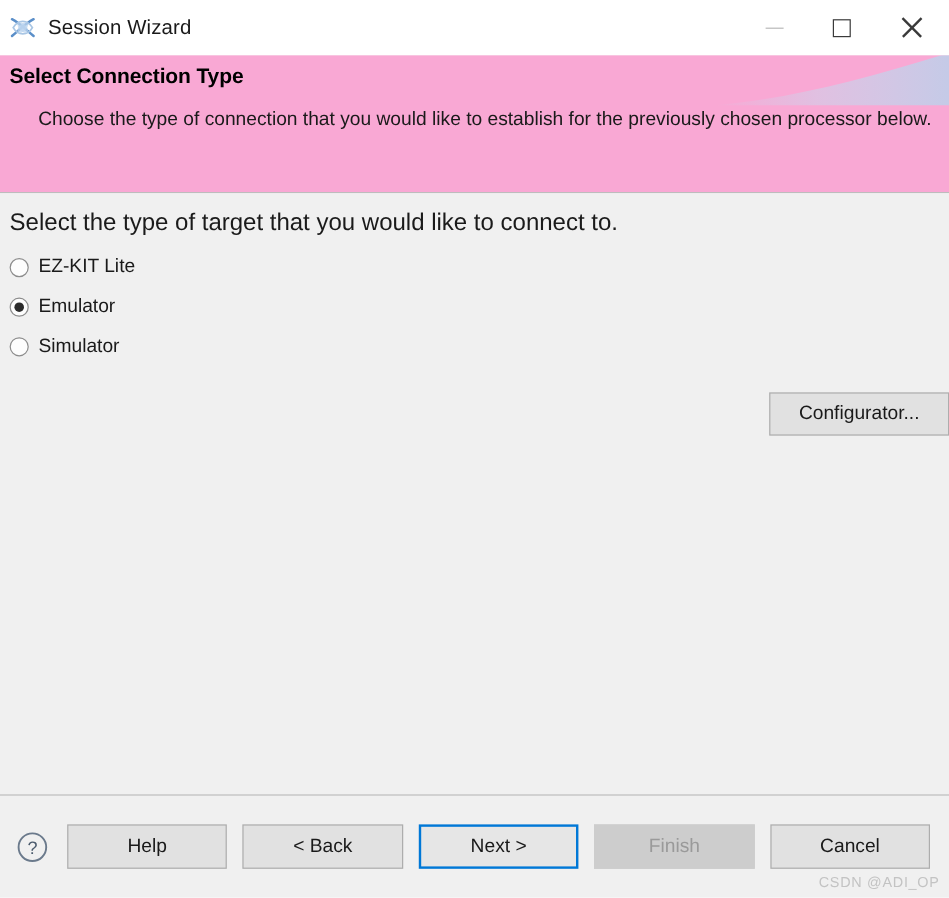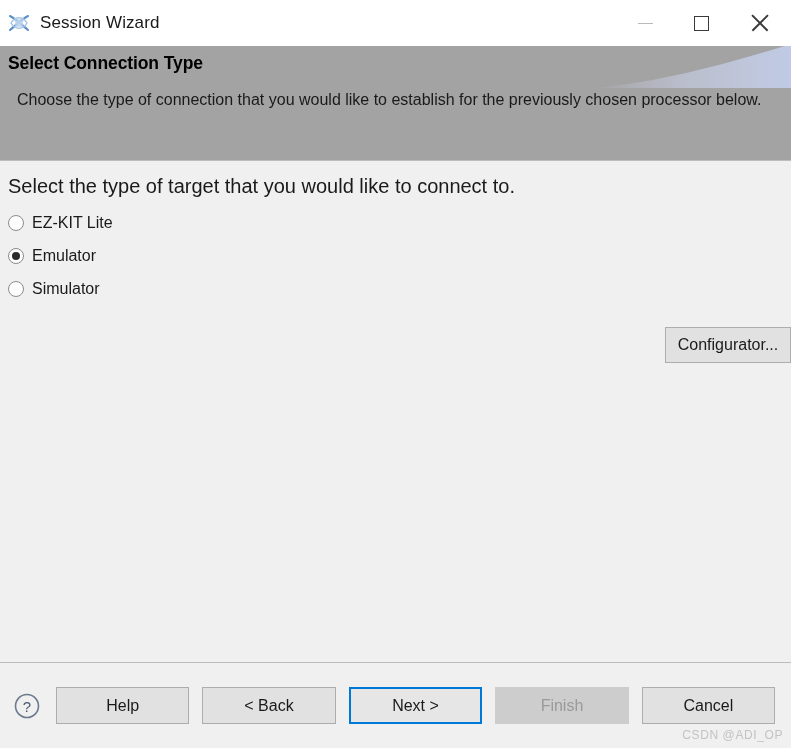--- a/index.html
+++ b/index.html
@@ -93,21 +93,21 @@
     background: #3a3a3a;
     margin-left: -11px;
     margin-top: -0.75px;
   }
   .glyph-close::before { transform: rotate(45deg); }
   .glyph-close::after  { transform: rotate(-45deg); }
 
   
   .header {
     position: relative;
-    background: #a3a3a3;
+    background: #f9a8d4;
     height: 115px;
     min-height: 115px;
     box-sizing: border-box;
     padding: 7px 0 3px 8px;
     overflow: hidden;
     border-bottom: 1px solid #bdbdbd;
   }
   .header-swoosh {
     position: absolute;
     top: -2px;
@@ -125,20 +125,21 @@
     z-index: 2;
   }
   .header-desc {
     margin-top: 13px;
     font-size: 16px;
     color: #1a1a1a;
     line-height: 1.63;
     position: relative;
     z-index: 2;
     padding-left: 9px;
+    text-align: center;
   }
 
   
   .content {
     position: relative;
     flex: 1 1 auto;
     background: #f0f0f0;
     padding: 14px 0 0 8px;
     box-sizing: border-box;
     overflow: hidden;
@@ -197,21 +198,21 @@
     box-sizing: border-box;
     text-align: center;
     line-height: 1;
     display: flex;
     align-items: center;
     justify-content: center;
     cursor: default;
     padding: 0 4px;
   }
   .btn-configurator {
-    width: 126px;
+    width: 150px;
     height: 36px;
   }
 
   
   .buttonbar {
     position: relative;
     height: 86px;
     min-height: 86px;
     background: #f0f0f0;
     border-top: 1px solid #bdbdbd;

